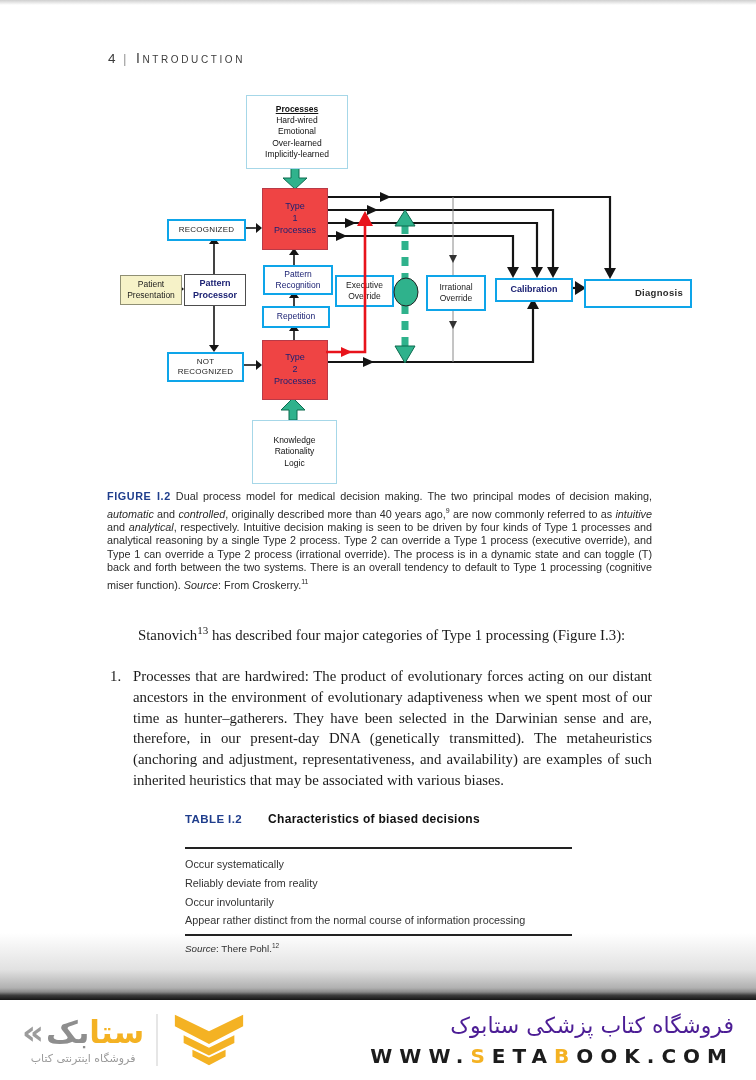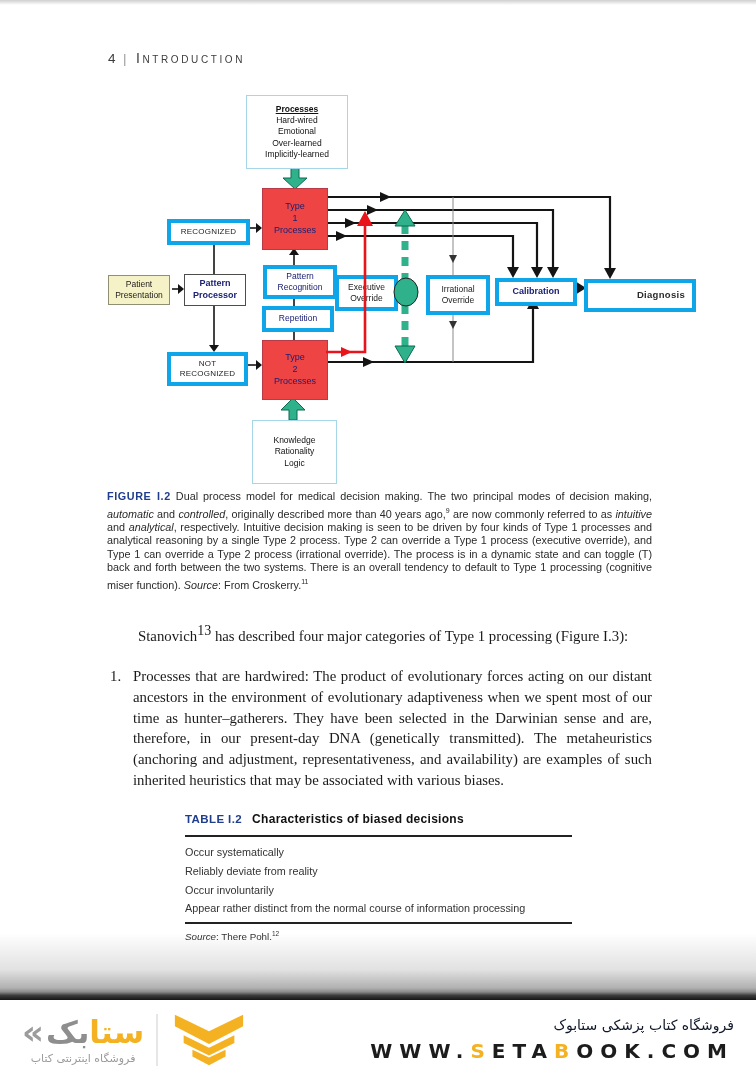--- a/index.html
+++ b/index.html
@@ -15,66 +15,66 @@
   .page-header{position:absolute;left:108px;top:50px;font-size:13.5px;color:#3c3c3c;
     display:flex;align-items:baseline;letter-spacing:.5px;}
   .page-header .num{margin-right:7px;}
   .page-header .bar{color:#9a9a9a;margin-right:9px;font-weight:300;}
   .page-header .title{font-variant:small-caps;letter-spacing:2.6px;font-size:14px;color:#3c3c3c;}
 
   
   .diagram{position:absolute;left:0;top:88px;width:756px;height:404px;}
   .diagram svg{position:absolute;left:0;top:0;}
   .dbox{position:absolute;display:flex;flex-direction:column;align-items:center;justify-content:center;
-    text-align:center;background:#fff;border:4px solid #0ea5e9;font-size:8.5px;line-height:1.3;color:#1c1c1c;}
+    text-align:center;background:#fff;border:2px solid #0ea5e9;font-size:8.5px;line-height:1.3;color:#1c1c1c;}
   .dbox div{white-space:nowrap;}
   .box-blue{border:1.5px solid #a6d7e8;color:#111;}
   .box-blue .bt{font-weight:bold;text-decoration:underline;}
   .box-pink{background:#ef4444;border:1.8px solid #b93a47;color:#1b2173;font-weight:normal;font-size:9px;}
   .box-yellow{background:#f6f2c8;border:1px solid #8f8f74;}
   .box-navy-bold{color:#1b2173;font-weight:bold;font-size:9px;border:1.3px solid #4d4d4d;}
   .box-navy{color:#1b2173;}
   .box-caps{font-size:8px;letter-spacing:.2px;}
   .box-diag{font-weight:bold;color:#2b2b2b;font-size:9.5px;letter-spacing:.3px;}
   .box-calib{font-weight:bold;color:#1b2173;font-size:9px;}
 
   
   .b-processes{left:246px;top:7px;width:100px;height:72px;}
   .b-type1{left:262px;top:100px;width:64px;height:60px;}
   .b-recognized{left:167px;top:131px;width:75px;height:18px;}
   .b-patrec{left:263px;top:177px;width:66px;height:26px;}
   .b-exec{left:335px;top:187px;width:55px;height:28px;}
   .b-irr{left:426px;top:187px;width:56px;height:32px;}
   .b-calib{left:495px;top:190px;width:74px;height:20px;}
   .b-diag{left:584px;top:191px;width:62px;height:25px;padding-left:42px;}
-  .b-patient{left:108px;top:187px;width:60px;height:28px;}
+  .b-patient{left:120px;top:187px;width:60px;height:28px;}
   .b-pp{left:184px;top:186px;width:60px;height:30px;}
   .b-rep{left:262px;top:218px;width:64px;height:18px;}
   .b-notrec{left:167px;top:264px;width:73px;height:26px;}
   .b-type2{left:262px;top:252px;width:64px;height:58px;}
   .b-knowledge{left:252px;top:332px;width:83px;height:62px;}
 
   
   .fig-caption{position:absolute;left:107px;top:490px;width:545px;margin:0;
     font-size:10.8px;line-height:13.5px;color:#2a2a2a;text-align:justify;}
   .fig-caption .cap-label{color:#1f3d8c;font-weight:bold;letter-spacing:.6px;}
   .fig-caption sup{font-size:7px;}
 
   
   .body-par{position:absolute;left:108px;top:620px;width:544px;margin:0;
     font-family:"Liberation Serif",serif;font-size:14.8px;line-height:21px;color:#1a1a1a;text-indent:30px;}
-  .body-par sup{font-size:14px;}
+  .body-par sup{font-size:11px;}
   .num-list{position:absolute;left:110px;top:666px;width:542px;display:flex;
     font-family:"Liberation Serif",serif;font-size:14.8px;line-height:20.8px;color:#1a1a1a;}
   .num-list .li-num{width:23px;flex:none;}
   .num-list .li-text{flex:1;text-align:justify;}
 
   
   .table-block{position:absolute;left:185px;top:812px;width:387px;}
-  .table-head{display:flex;align-items:baseline;gap:10px;margin-bottom:9px;}
+  .table-head{display:flex;align-items:baseline;gap:26px;margin-bottom:21px;}
   .tbl-label{color:#1f3d8c;font-weight:bold;font-size:11.5px;letter-spacing:.4px;}
   .tbl-title{color:#111;font-weight:bold;font-size:12px;letter-spacing:.3px;}
   .tbl-rule{height:2px;background:#222;}
   .tbl-rows{padding:6px 0 4px 0;}
   .tbl-row{font-size:10.8px;color:#333;line-height:18.8px;}
   .tbl-source{margin-top:6px;font-size:9.8px;color:#333;}
   .tbl-source sup{font-size:6.5px;}
 
   
   .shadow-band{position:absolute;left:0;top:933px;width:756px;height:67px;
@@ -86,21 +86,21 @@
   .logo-text{display:flex;flex-direction:column;align-items:center;}
   .logo-wordmark{display:flex;align-items:center;font-family:"DejaVu Sans",sans-serif;
     font-size:31px;font-weight:bold;line-height:1;}
   .wm-arrow{color:#9c9c9c;font-size:34px;margin-right:2px;}
   .wm-gray{color:#8e8e8e;}
   .wm-yellow{color:#f4b223;}
   .logo-subtitle{font-family:"DejaVu Sans",sans-serif;font-size:11px;color:#9a9a9a;margin-top:3px;direction:rtl;}
   .logo-divider{width:2px;height:52px;background:#e6e6e6;margin:0 12px;}
   .logo-icon{display:block;}
   .footer-right{text-align:right;display:flex;flex-direction:column;align-items:flex-end;gap:6px;}
-  .footer-fa{font-family:"DejaVu Sans",sans-serif;font-size:14px;color:#0f172a;direction:rtl;}
+  .footer-fa{font-family:"DejaVu Sans",sans-serif;font-size:22px;color:#4c1d95;direction:rtl;}
   .footer-url{font-family:"DejaVu Sans",sans-serif;font-size:20px;font-weight:bold;
     letter-spacing:7px;color:#1c1c1c;white-space:nowrap;}
   .footer-url .accent{color:#f4b223;}
 </style>
 </head>
 <body>
 
 <div class="scan-edge-top"></div>
 
 <div class="page-header">

